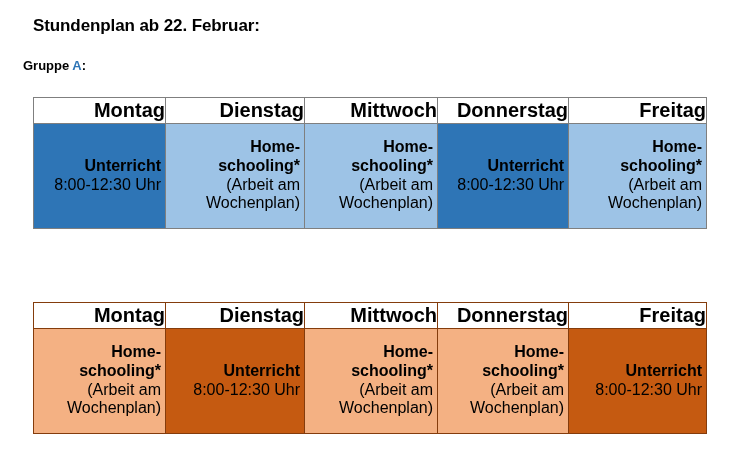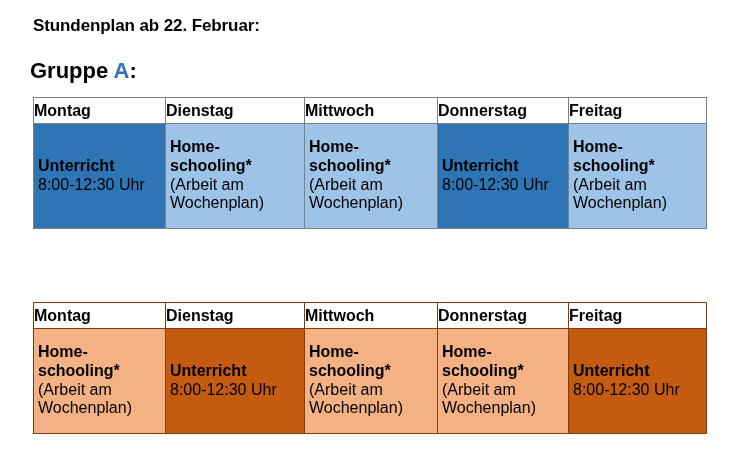--- a/index.html
+++ b/index.html
@@ -29,22 +29,22 @@
     left: 33px;
     top: 16px;
     font-size: 17px;
     font-weight: bold;
     letter-spacing: -0.1px;
     white-space: nowrap;
   }
 
   .group-label {
     position: absolute;
-    left: 30px;
-    font-size: 22px;
+    left: 23px;
+    font-size: 13px;
     font-weight: bold;
     white-space: nowrap;
   }
   .group-label.a { top: 58px; }
   .group-label.b { top: 263px; }
 
   .group-letter-a { color: #2E75B6; }
   .group-letter-b { color: #C55A11; }
 
   table.schedule {
@@ -59,33 +59,33 @@
 
   table.schedule col.c1 { width: 132px; }
   table.schedule col.c2 { width: 139px; }
   table.schedule col.c3 { width: 133px; }
   table.schedule col.c4 { width: 131px; }
   table.schedule col.c5 { width: 138px; }
 
   table.schedule th {
     height: 25px;
     background: #ffffff;
-    font-size: 16px;
-    font-weight: bold;
-    text-align: left;
+    font-size: 20px;
+    font-weight: bold;
+    text-align: right;
     vertical-align: middle;
     padding: 0;
   }
   table.tbl-a th { border: 1px solid #7F7F7F; }
   table.tbl-b th { border: 1px solid #843C0C; }
 
   table.schedule td {
     height: 97px;
     padding: 3px 4px 4px 4px;
-    text-align: left;
+    text-align: right;
     vertical-align: middle;
     line-height: 1.17;
   }
   table.tbl-a td { border: 1px solid #7F7F7F; }
   table.tbl-b td { border: 1px solid #843C0C; }
 
   .cell-main {
     display: block;
     font-size: 16px;
     font-weight: bold;

